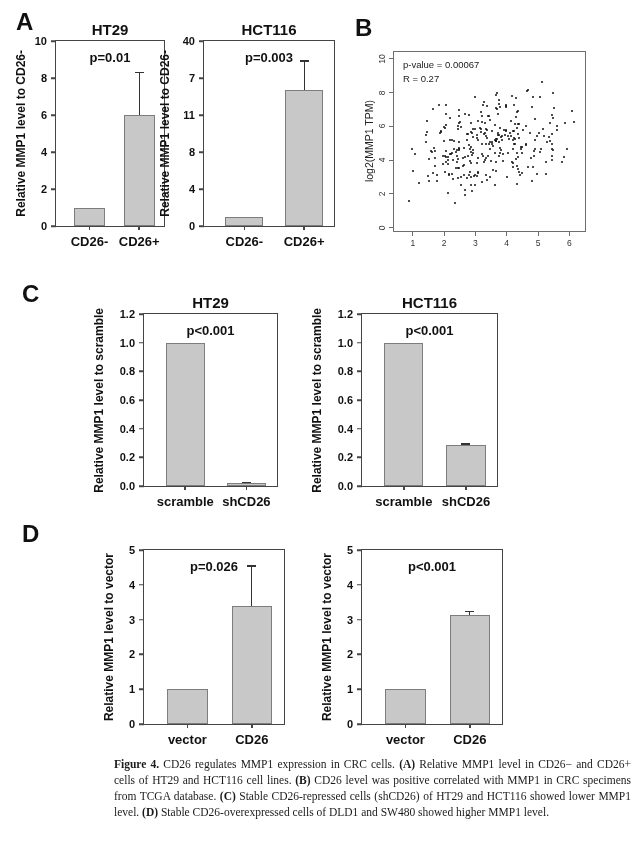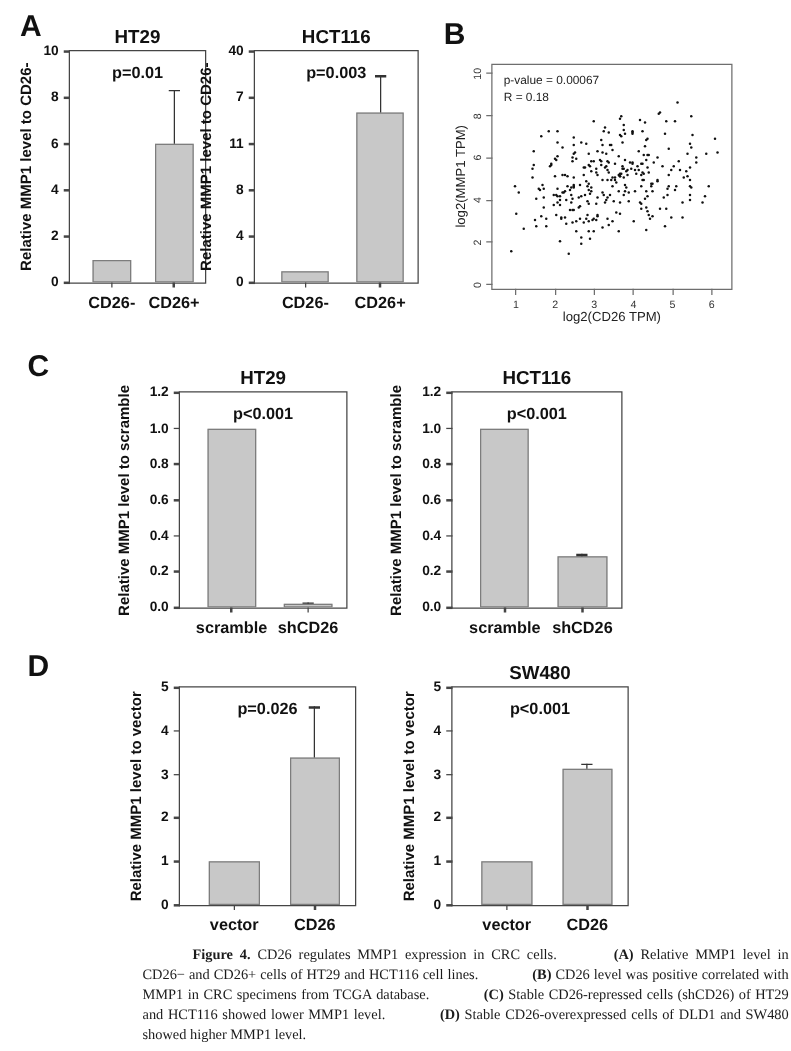--- a/index.html
+++ b/index.html
@@ -74,21 +74,21 @@
   .sc-ylabel span {
     writing-mode:vertical-rl; transform:rotate(180deg); font-size:10.5px;
     white-space:nowrap; color:#222;
   }
   
   .caption {
     position:absolute; left:114px; top:756px; width:517px;
     font-family:"Liberation Serif", serif; font-size:11.5px; line-height:1.4;
     text-align:justify; color:#1b1b1b;
   }
-  .caption .b { font-weight:bold;margin-left:40px; }
+  .caption .b { font-weight:bold; }
 </style>
 </head>
 <body>
 
 <div class="page">
 
   <div class="panel-letter" style="left:16px; top:8px;">A</div>
   <div class="panel-letter" style="left:355px; top:14px;">B</div>
   <div class="panel-letter" style="left:22px; top:280px;">C</div>
   <div class="panel-letter" style="left:22px; top:520px;">D</div>
@@ -145,21 +145,21 @@
       <span class="bc-xtickmark" style="left: 99.35px;"></span>
       <span class="bc-xlabel" style="left: 100.1px;">CD26+</span>
       <div class="bc-ylabel">
         <span>Relative MMP1 level to CD26-</span>
       </div>
     </div>
 
   <div class="scatter-chart" style="left:393px; top:51px; width:191px; height:179px;">
       <div class="sc-ann">
         <div>p-value = 0.00067</div>
-        <div>R = 0.18</div>
+        <div>R = 0.27</div>
       </div>
       <span class="sc-xtickmark" style="left: 18.2869px;"></span>
       <span class="sc-xticklabel" style="left: 18.7869px;">1</span>
       <span class="sc-xtickmark" style="left: 49.5984px;"></span>
       <span class="sc-xticklabel" style="left: 50.0984px;">2</span>
       <span class="sc-xtickmark" style="left: 80.9098px;"></span>
       <span class="sc-xticklabel" style="left: 81.4098px;">3</span>
       <span class="sc-xtickmark" style="left: 112.221px;"></span>
       <span class="sc-xticklabel" style="left: 112.721px;">4</span>
       <span class="sc-xtickmark" style="left: 143.533px;"></span>
@@ -171,21 +171,20 @@
       <span class="sc-ytickmark" style="top: 141.349px;"></span>
       <span class="sc-yticklabel" style="top: 141.849px;"><span>2</span></span>
       <span class="sc-ytickmark" style="top: 107.575px;"></span>
       <span class="sc-yticklabel" style="top: 108.075px;"><span>4</span></span>
       <span class="sc-ytickmark" style="top: 73.8019px;"></span>
       <span class="sc-yticklabel" style="top: 74.3019px;"><span>6</span></span>
       <span class="sc-ytickmark" style="top: 40.0283px;"></span>
       <span class="sc-yticklabel" style="top: 40.5283px;"><span>8</span></span>
       <span class="sc-ytickmark" style="top: 6.25472px;"></span>
       <span class="sc-yticklabel" style="top: 6.75472px;"><span>10</span></span>
-      <div class="sc-xlabel">log2(CD26 TPM)</div>
       <div class="sc-ylabel">
         <span>log2(MMP1 TPM)</span>
       </div>
       <div class="sc-point" style="left: 98.2128px; top: 92.6338px; background: rgb(17, 17, 17);"></div>
       <div class="sc-point" style="left: 130.866px; top: 72.5199px; background: rgb(17, 17, 17);"></div>
       <div class="sc-point" style="left: 72.3961px; top: 80.9631px; background: rgb(17, 17, 17);"></div>
       <div class="sc-point" style="left: 113.634px; top: 85.89px; background: rgb(17, 17, 17);"></div>
       <div class="sc-point" style="left: 94.5194px; top: 67.364px; background: rgb(17, 17, 17);"></div>
       <div class="sc-point" style="left: 122.604px; top: 81.138px; background: rgb(17, 17, 17);"></div>
       <div class="sc-point" style="left: 94.6933px; top: 95.663px; background: rgb(17, 17, 17);"></div>
@@ -565,21 +564,20 @@
       <div class="bc-errline" style="left: 107.3px; top: 15.312px; height: 41.064px; background: rgb(51, 51, 51);"></div>
       <div class="bc-errcap" style="left: 103.3px; width: 9px; top: 15.312px; background: rgb(51, 51, 51);"></div>
       <span class="bc-xtickmark" style="left: 107.05px;"></span>
       <span class="bc-xlabel" style="left: 107.8px;">CD26</span>
       <div class="bc-ylabel">
         <span>Relative MMP1 level to vector</span>
       </div>
     </div>
 
   <div class="bar-chart" style="left:361px; top:549px; width:140px; height:174px; --ylab-left:-42px;">
-      <div class="bc-title">SW480</div>
       <div class="bc-plabel">p&lt;0.001</div>
       <span class="bc-ytick" style="top: 174px;">0</span>
       <span class="bc-ytickmark" style="top: 174px;"></span>
       <span class="bc-ytick" style="top: 139.2px;">1</span>
       <span class="bc-ytickmark" style="top: 139.2px;"></span>
       <span class="bc-ytick" style="top: 104.4px;">2</span>
       <span class="bc-ytickmark" style="top: 104.4px;"></span>
       <span class="bc-ytick" style="top: 69.6px;">3</span>
       <span class="bc-ytickmark" style="top: 69.6px;"></span>
       <span class="bc-ytick" style="top: 34.8px;">4</span>

